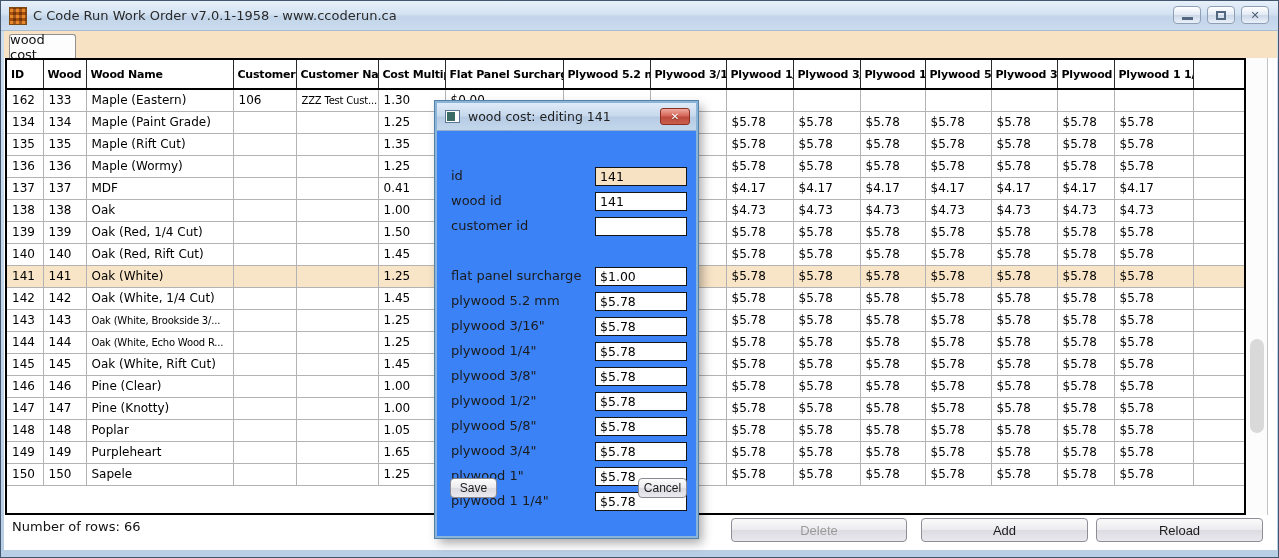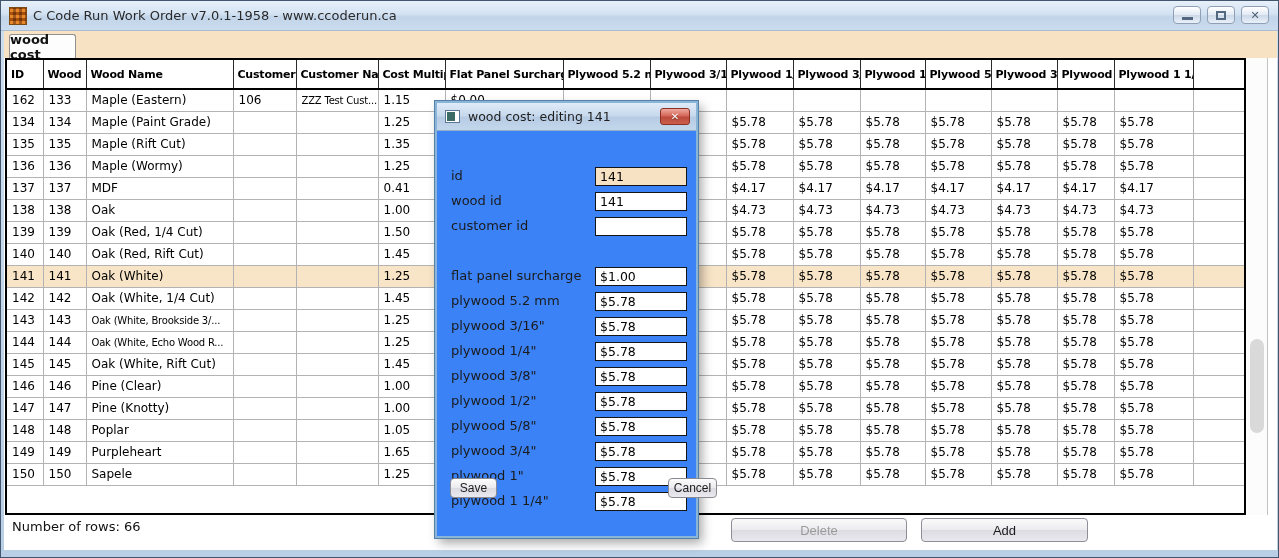--- a/index.html
+++ b/index.html
@@ -28,21 +28,21 @@
   .glyph-min { width:11px; height:3px; background:#53677e; margin-top:6px; }
   .glyph-max { width:10px; height:9px; border:2px solid #53677e; }
   .glyph-close { font-size:11px; font-weight:bold; line-height:1; }
 
   
   .client { position:absolute; left:3px; top:30px; width:1273px; height:519px; background:#ffffff; }
 
   .tabbar { position:absolute; left:0; top:0; width:100%; height:27px; background:#f7e2c3; }
   .tab { position:absolute; left:5px; top:3px; width:67px; height:24px; background:#fdfdfd;
     border:1px solid #909090; border-bottom:none; border-radius:3px 3px 0 0;
-    font-size:13px; color:#111; display:flex; align-items:center; justify-content:center;font-weight:bold; }
+    font-size:13px; color:#111; display:flex; align-items:center; justify-content:center; }
 
   
   .table-wrap { position:absolute; left:1px; top:27px; width:1241px; height:457px;
     border:2px solid #000; overflow:hidden; background:#fff; }
   table { border-collapse:collapse; table-layout:fixed; width:1237px; }
   th { height:29px; font-size:11px; font-weight:bold; color:#000; text-align:left; padding:0 4px;
     letter-spacing:-0.2px; white-space:nowrap; overflow:hidden; border-right:1px solid #2b2b2b;
     border-bottom:2px solid #000; background:#fff; }
   th:last-child { border-right:none; }
   td { height:22px; font-size:12px; color:#000; padding:0 5px; white-space:nowrap; overflow:hidden;
@@ -85,21 +85,21 @@
   .field-row { position:absolute; left:0; width:100%; height:19px; }
   .field-label { position:absolute; left:14px; top:1px; font-size:13px; color:#1b1b1b; white-space:nowrap; }
   .field-input { position:absolute; left:158px; top:0; width:92px; height:19px; border:1.5px solid #141414;
     background:#fff; font-family:"DejaVu Sans","Liberation Sans",sans-serif; font-size:12.5px; color:#000;
     padding:0 4px; border-radius:0; }
   .field-input.readonly { background:#f7e2c3; }
   .dlg-btn { position:absolute; height:20px; border:1px solid #8a8a90; border-radius:4px;
     background:linear-gradient(#fcfcfc,#ebebef 48%,#dbdbe1 52%,#e9e9ef);
     font-size:12px; color:#1c1c1c; display:flex; align-items:center; justify-content:center; }
   .dlg-save   { left:13px;  top:375px; width:47px; }
-  .dlg-cancel { left:201px; top:375px; width:49px;margin-left:30px; }
+  .dlg-cancel { left:201px; top:375px; width:49px; }
 </style>
 </head>
 <body>
 
 <div class="window">
 
   <div class="titlebar">
     <div class="app-icon"></div>
     <div class="window-title">C Code Run Work Order v7.0.1-1958 - www.ccoderun.ca</div>
     <div class="win-btn min">
@@ -163,21 +163,21 @@
               <th></th>
             </tr>
           </thead>
         <tbody>
             <tr>
               <td>162</td>
               <td>133</td>
               <td>Maple (Eastern)</td>
               <td>106</td>
               <td class="small">ZZZ Test Cust...</td>
-              <td>1.15</td>
+              <td>1.30</td>
               <td>$0.00</td>
               <td></td>
               <td></td>
               <td></td>
               <td></td>
               <td></td>
               <td></td>
               <td></td>
               <td></td>
               <td></td>
@@ -510,20 +510,21 @@
       </table>
     </div>
 
     <div class="scroll-strip">
       <div class="scroll-thumb"></div>
     </div>
 
     <div class="status-text">Number of rows: 66</div>
     <button class="action-btn btn-add">Add</button>
     <button class="action-btn disabled btn-delete">Delete</button>
+    <button class="action-btn btn-reload">Reload</button>
 
     <div class="dialog">
       <div class="dialog-titlebar">
         <div class="dialog-icon"></div>
         <div class="dialog-title">wood cost: editing 141</div>
         <div class="dialog-close">✕</div>
       </div>
       <div class="dialog-body">
           <div class="field-row" style="top: 36px;">
             <span class="field-label">id</span>

